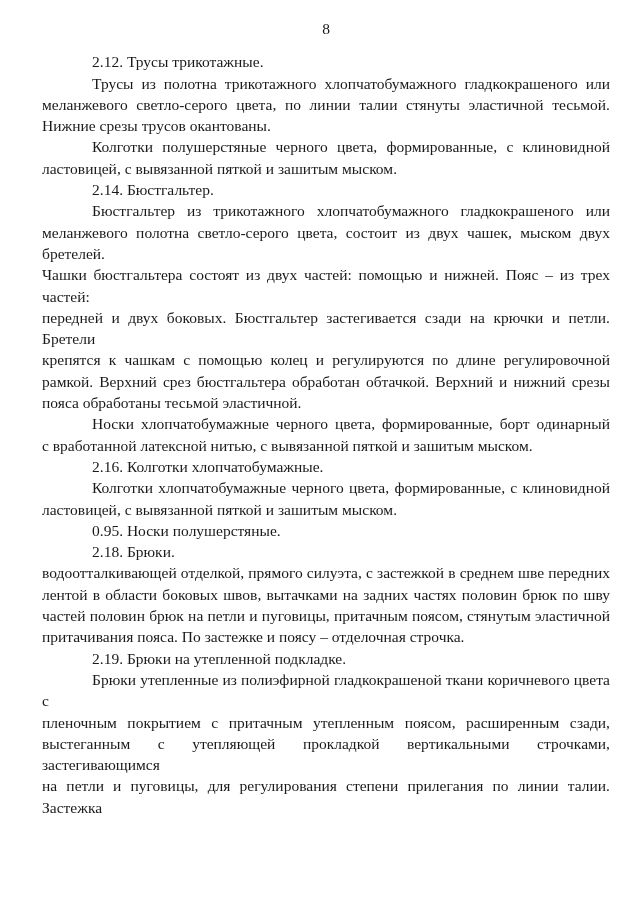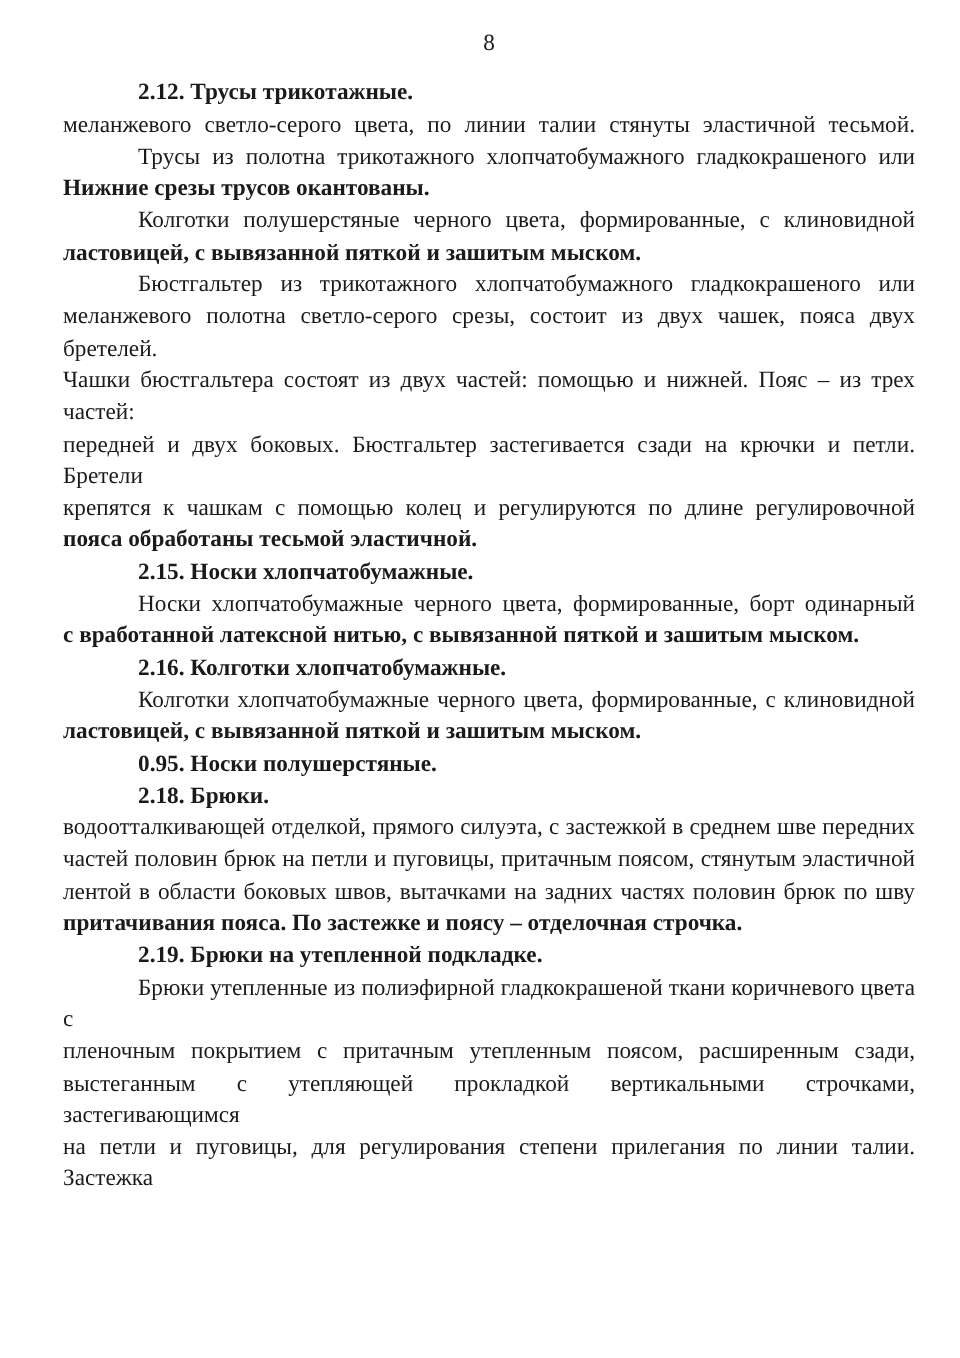--- a/index.html
+++ b/index.html
@@ -34,73 +34,73 @@
   .para { margin: 0; }
   .line {
     text-align: justify;
     text-align-last: justify;
     white-space: normal;
   }
   .line.first { text-indent: 50px; }
   .line.last {
     text-align: left;
     text-align-last: left;
-    font-weight: bold;
   }
 </style>
 </head>
 <body>
 
 <div class="page">
   <div class="page-number">8</div>
   <div class="content" id="content">
       <div class="para heading">
         <div class="line first last">2.12. Трусы трикотажные.</div>
       </div>
       <div class="para paragraph">
+        <div class="line first">Трусы из полотна трикотажного хлопчатобумажного гладкокрашеного или</div>
         <div class="line">меланжевого светло-серого цвета, по линии талии стянуты эластичной тесьмой.</div>
-        <div class="line first">Трусы из полотна трикотажного хлопчатобумажного гладкокрашеного или</div>
         <div class="line last">Нижние срезы трусов окантованы.</div>
       </div>
       <div class="para paragraph">
         <div class="line first">Колготки полушерстяные черного цвета, формированные, с клиновидной</div>
         <div class="line last">ластовицей, с вывязанной пяткой и зашитым мыском.</div>
       </div>
+      <div class="para heading">
+        <div class="line first last">2.14. Бюстгальтер.</div>
+      </div>
       <div class="para paragraph">
         <div class="line first">Бюстгальтер из трикотажного хлопчатобумажного гладкокрашеного или</div>
-        <div class="line">меланжевого полотна светло-серого срезы, состоит из двух чашек, пояса двух бретелей.</div>
+        <div class="line">меланжевого полотна светло-серого цвета, состоит из двух чашек, мыском двух бретелей.</div>
         <div class="line">Чашки бюстгальтера состоят из двух частей: помощью и нижней. Пояс – из трех частей:</div>
         <div class="line">передней и двух боковых. Бюстгальтер застегивается сзади на крючки и петли. Бретели</div>
         <div class="line">крепятся к чашкам с помощью колец и регулируются по длине регулировочной</div>
+        <div class="line">рамкой. Верхний срез бюстгальтера обработан обтачкой. Верхний и нижний срезы</div>
         <div class="line last">пояса обработаны тесьмой эластичной.</div>
-      </div>
-      <div class="para heading">
-        <div class="line first last">2.15. Носки хлопчатобумажные.</div>
       </div>
       <div class="para paragraph">
         <div class="line first">Носки хлопчатобумажные черного цвета, формированные, борт одинарный</div>
         <div class="line last">с вработанной латексной нитью, с вывязанной пяткой и зашитым мыском.</div>
       </div>
       <div class="para heading">
         <div class="line first last">2.16. Колготки хлопчатобумажные.</div>
       </div>
       <div class="para paragraph">
         <div class="line first">Колготки хлопчатобумажные черного цвета, формированные, с клиновидной</div>
         <div class="line last">ластовицей, с вывязанной пяткой и зашитым мыском.</div>
       </div>
       <div class="para heading">
         <div class="line first last">0.95. Носки полушерстяные.</div>
       </div>
       <div class="para heading">
         <div class="line first last">2.18. Брюки.</div>
       </div>
       <div class="para paragraph">
         <div class="line">водоотталкивающей отделкой, прямого силуэта, с застежкой в среднем шве передних</div>
+        <div class="line">лентой в области боковых швов, вытачками на задних частях половин брюк по шву</div>
         <div class="line">частей половин брюк на петли и пуговицы, притачным поясом, стянутым эластичной</div>
-        <div class="line">лентой в области боковых швов, вытачками на задних частях половин брюк по шву</div>
         <div class="line last">притачивания пояса. По застежке и поясу – отделочная строчка.</div>
       </div>
       <div class="para heading">
         <div class="line first last">2.19. Брюки на утепленной подкладке.</div>
       </div>
       <div class="para paragraph">
         <div class="line first">Брюки утепленные из полиэфирной гладкокрашеной ткани коричневого цвета с</div>
         <div class="line">пленочным покрытием с притачным утепленным поясом, расширенным сзади,</div>
         <div class="line">выстеганным с утепляющей прокладкой вертикальными строчками, застегивающимся</div>
         <div class="line">на петли и пуговицы, для регулирования степени прилегания по линии талии. Застежка</div>

